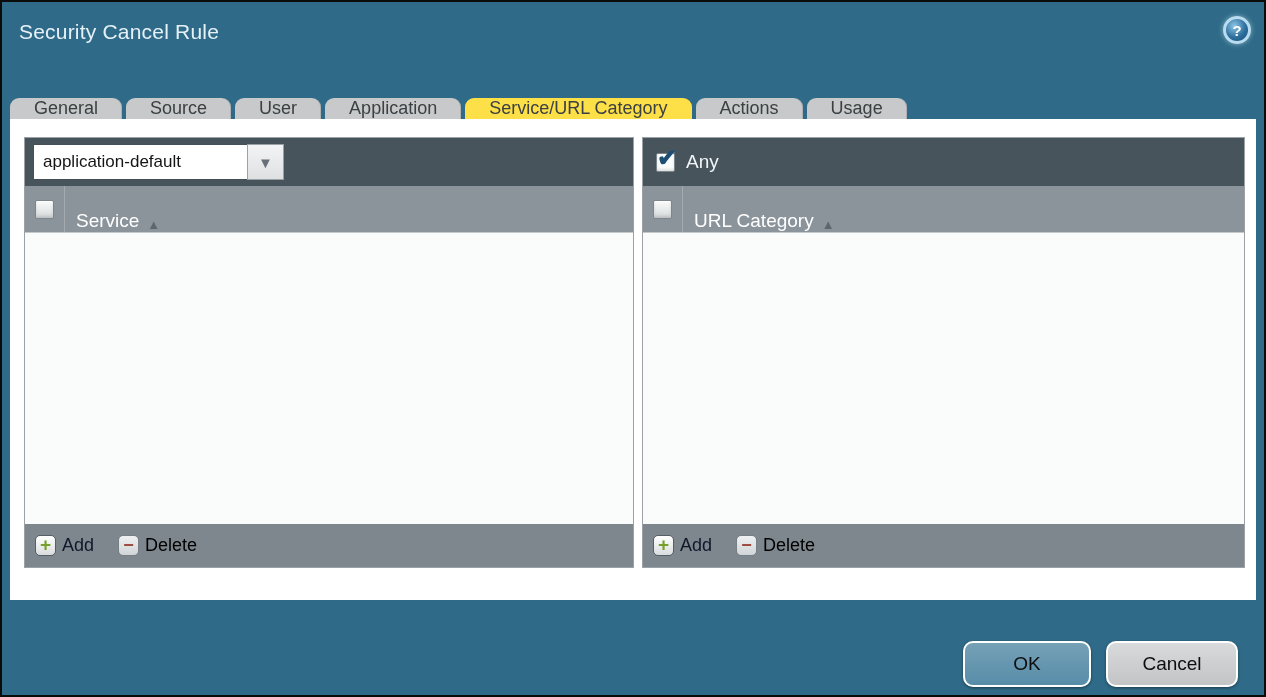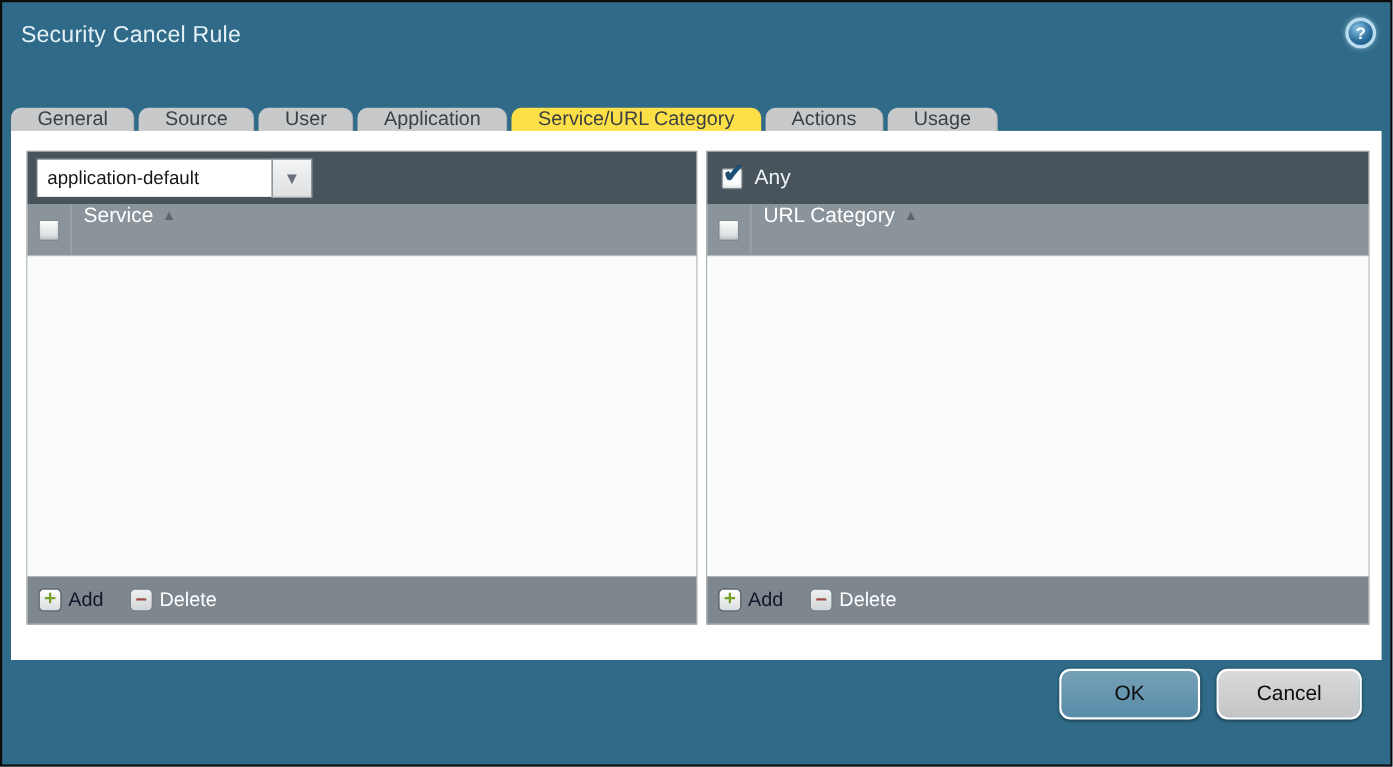--- a/index.html
+++ b/index.html
@@ -91,21 +91,21 @@
   .col-header {
     flex:0 0 47px; background:#8b949b;
     display:flex; align-items:stretch; cursor:pointer;
     border-bottom:1px solid #c3c8cb;
   }
   .cb-cell {
     width:40px; display:flex; align-items:center; justify-content:center;
     border-right:1px solid #a3abb1;
   }
   .col-label {
-    display:flex; align-items:flex-start; gap:8px;
+    display:flex; align-items:flex-end; gap:8px;
     margin-left:11px; color:#ffffff; font-size:19px; font-weight:400;
   }
   .sort-icon { color:#5d666d; font-size:13px; padding-top:2px; }
 
   .panel-body { flex:1 1 auto; background:#fafbfb; }
 
   .panel-footer {
     flex:0 0 43px; background:#7e878e;
     display:flex; align-items:center; padding:0 10px; gap:24px;
   }
@@ -114,25 +114,25 @@
     width:21px; height:21px; border-radius:5px;
     background:linear-gradient(#ffffff,#d9dcde);
     border:1px solid #575f66;
     display:flex; align-items:center; justify-content:center;
     font-weight:700; line-height:1;
   }
   .action-btn.add .glyph { color:#76a02a; font-size:19px; margin-top:-2px; }
   .action-btn.add .label { color:#0f172a; font-size:18px; }
   .action-btn.delete .icon-sq { background:linear-gradient(#eef0f1,#d2d5d7); border-color:#767f86; }
   .action-btn.delete .glyph { color:#9c4a40; font-size:18px; margin-top:-2px; }
-  .action-btn.delete .label { color:#ffffff; font-size:18px; }
+  .action-btn.delete .label { color:#000000; font-size:18px; }
 
   
   .footer-actions {
-    position:absolute; right:26px; bottom:41px; display:flex; gap:15px;
+    position:absolute; right:26px; bottom:8px; display:flex; gap:15px;
   }
   .btn {
     height:46px; border-radius:10px; border:2px solid #ffffff; cursor:pointer;
     font-family:inherit; font-size:19px; color:#0e0e0e;
     display:flex; align-items:center; justify-content:center;
     box-shadow:0 1px 3px rgba(0,0,0,.45);
   }
   .btn.ok     { width:128px; background:linear-gradient(#76a1b7,#578ca8); }
   .btn.cancel { width:132px; background:linear-gradient(#d9dadb,#c2c4c5); }
 </style>

